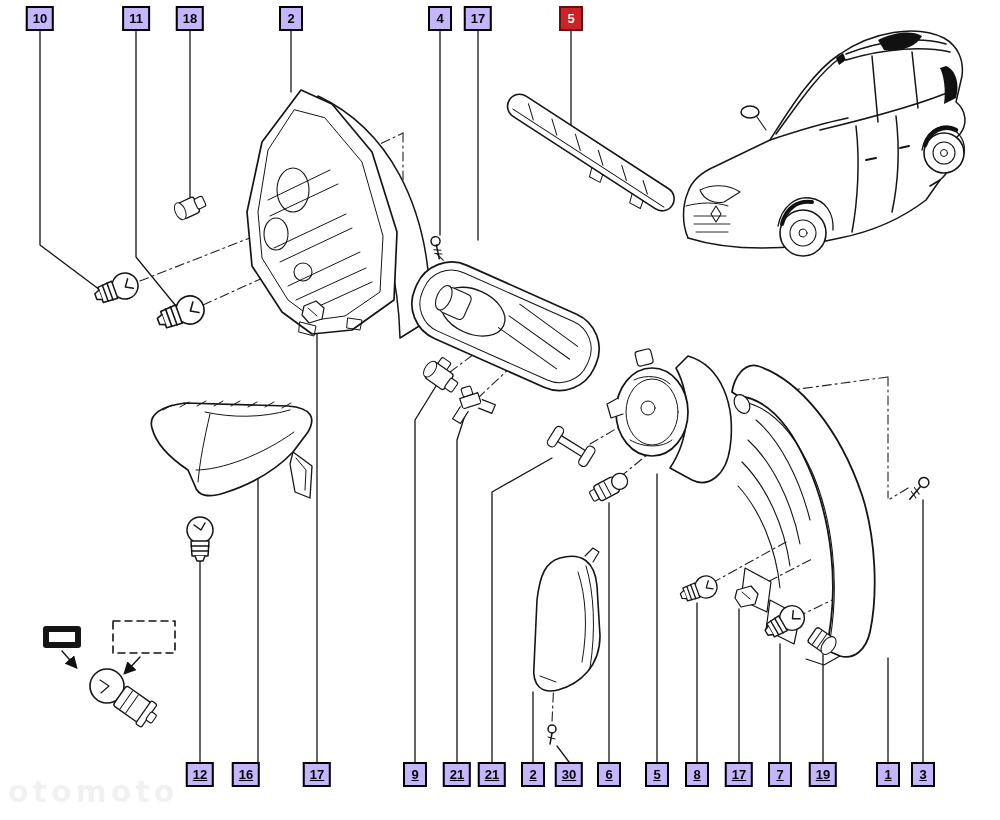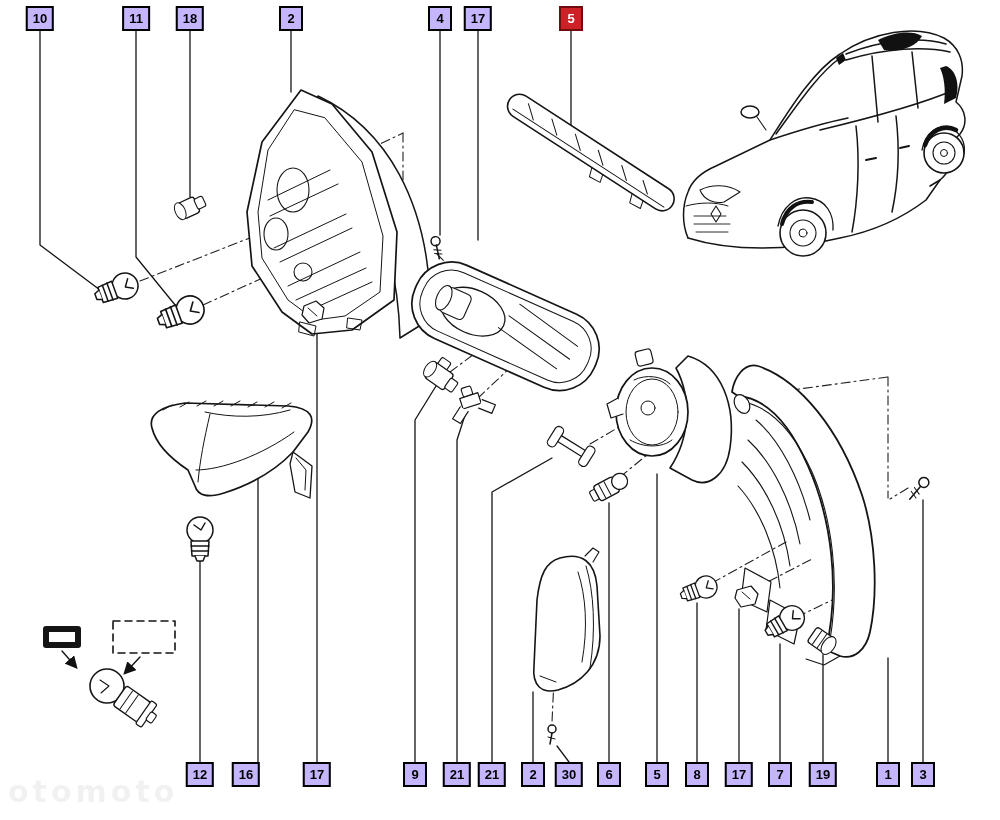--- a/index.html
+++ b/index.html
@@ -4,21 +4,21 @@
 <style>
   html,body{margin:0;padding:0;background:#fff;}
   #canvas{position:relative;width:1000px;height:820px;background:#fff;overflow:hidden;
           font-family:"Liberation Sans",sans-serif;}
   #art{position:absolute;left:0;top:0;
        fill:none;stroke:#151515;stroke-width:1.5;stroke-linecap:round;stroke-linejoin:round;}
   .plabel{position:absolute;transform:translateX(-50%);border:2px solid #000;background:#c4b5fd;
           color:#000;font:bold 13px/1 "Liberation Sans",sans-serif;padding:4px 5px;min-width:10px;
           text-align:center;z-index:5;}
   .plabel.top{top:6px;}
-  .plabel.bot{top:762px;}
+  .plabel.bot{top:762px;text-decoration:underline;}
   .plabel.hl{background:#cc2127;border-color:#6d0d10;color:#fff;}
   #watermark{position:absolute;left:8px;top:774px;font:bold 30px "DejaVu Sans",sans-serif;
              color:rgba(0,0,0,0.055);letter-spacing:4px;z-index:1;user-select:none;}
 </style>
 </head>
 <body>
 
 <div id="canvas">
 
   <svg id="art" width="1000" height="820" viewBox="0 0 1000 820">

